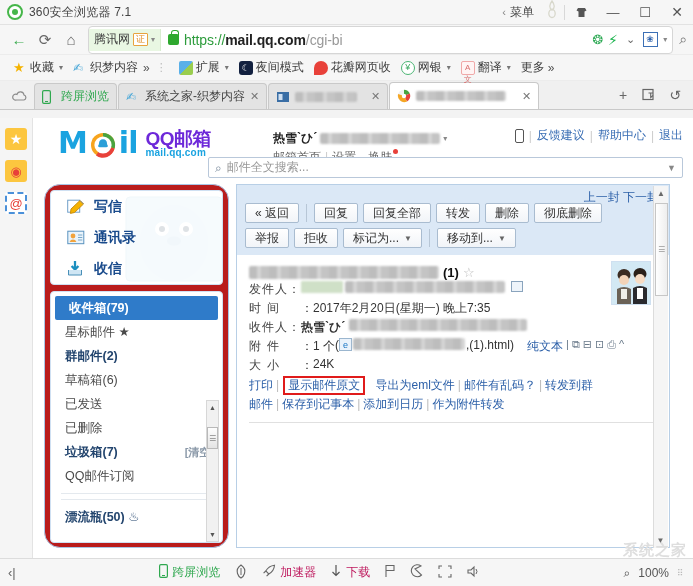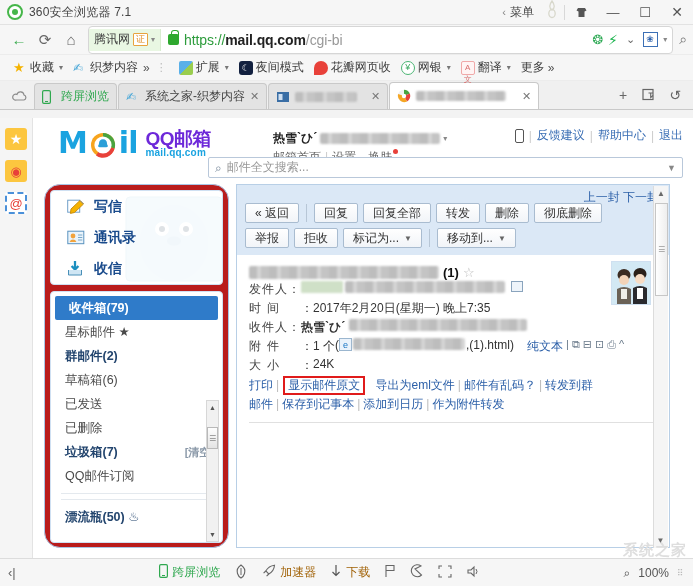--- a/index.html
+++ b/index.html
@@ -272,21 +272,21 @@
   .pagebottom { position:absolute; left:33px; bottom:0; width:660px; height:8px; background:#fff;}
 
   
   .statusbar {
     position:absolute; left:0; bottom:0; width:693px; height:28px;
     background:#f6f6f6; border-top:1px solid #dcdcdc;
     display:flex; align-items:center; padding:0 8px; font-size:12px; color:#555;
   }
   .sb-left { display:flex;align-items:center;gap:2px;color:#666;font-size:13px;}
   .sb-center { margin-left:auto; display:flex;align-items:center;gap:14px;}
-  .sb-item { display:flex;align-items:center;gap:4px; color:#a16207;}
+  .sb-item { display:flex;align-items:center;gap:4px; color:#be185d;}
   .sb-item.green { color:#2fa84f; }
   .sb-right { margin-left:auto; display:flex;align-items:center;gap:8px;}
   .grip { width:8px;height:8px; color:#bbb; font-size:9px; line-height:8px;}
   .wm {
     position:absolute; right:6px; bottom:26px; font-size:15px; color:#dedede;
     letter-spacing:1px; font-weight:bold; pointer-events:none;
   }
 </style>
 </head>
 <body>

